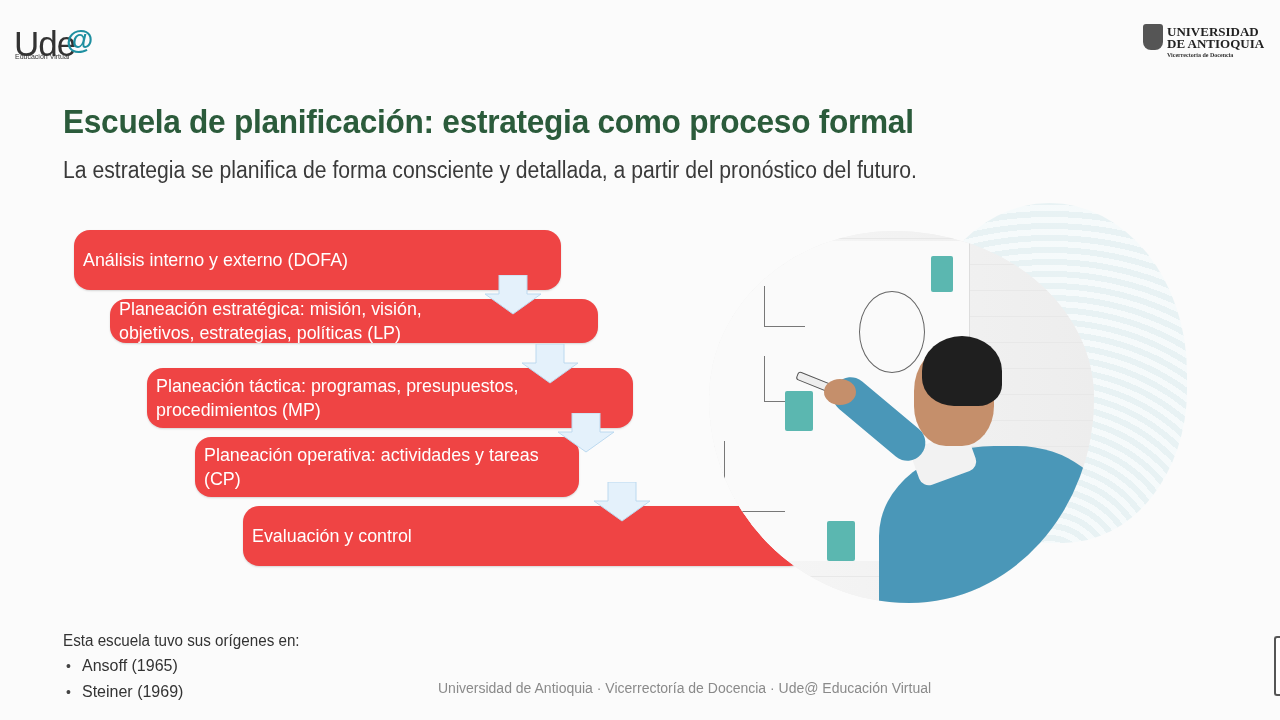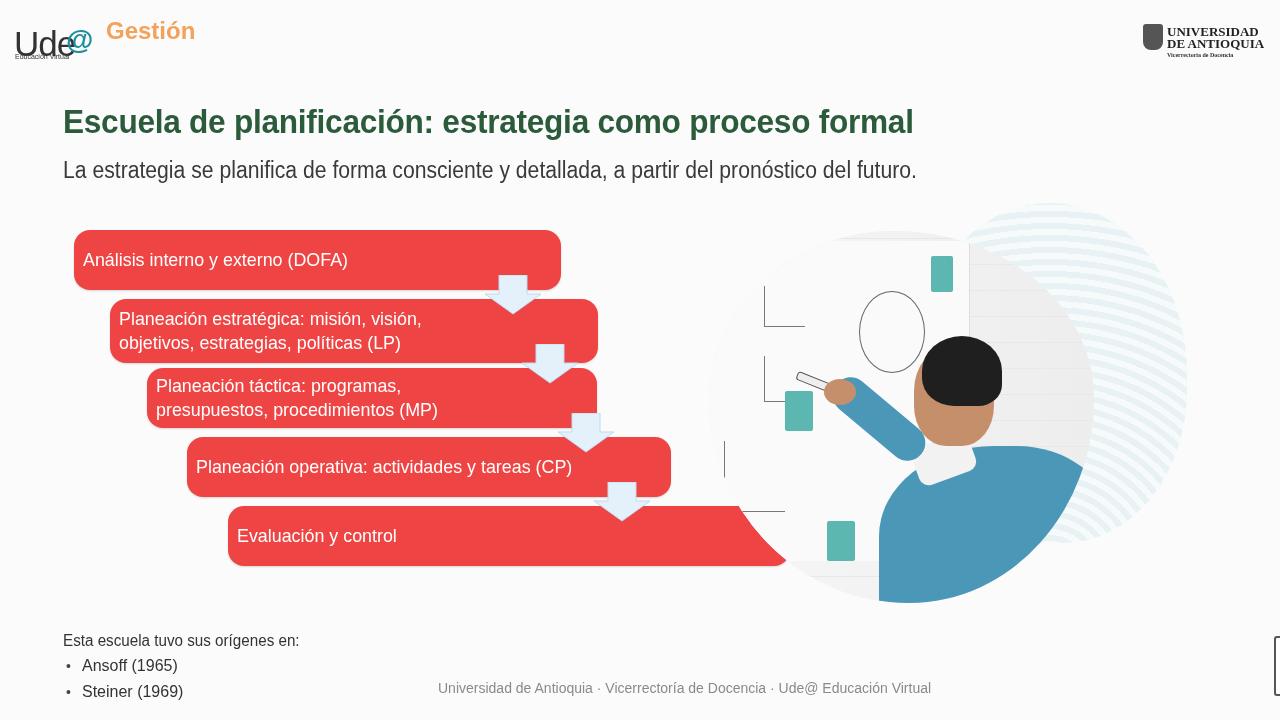--- a/index.html
+++ b/index.html
@@ -59,46 +59,45 @@
 </style>
 </head>
 <body>
 
 <div class="logo-udea">
   <span class="ude">Ude</span>
   <span class="at">@</span>
   <span class="sub">Educación Virtual</span>
 </div>
 <div class="logo-gestion">
-  <span class="l1">Gestión</span>
 </div>
 <div class="logo-uda">
   <div class="shield"></div>
   <span class="t1">UNIVERSIDAD</span>
   <span class="t2">DE ANTIOQUIA</span>
   <span class="t3">Vicerrectoría de Docencia</span>
 </div>
 
 <div class="title">Escuela de planificación: estrategia como proceso formal</div>
 <div class="subtitle">La estrategia se planifica de forma consciente y detallada, a partir del pronóstico del futuro.</div>
 
 <div>
   <div class="box" style="left:74px; top:230px; width:487px; height:60px;">
     <span>Análisis interno y externo (DOFA)</span>
   </div>
-  <div class="box" style="left:110px; top:299px; width:488px; height:64px; padding-right:90px;">
+  <div class="box" style="left:110px; top:299px; width:488px; height:44px; padding-right:90px;">
     <span>Planeación estratégica:  misión, visión, objetivos, estrategias, políticas (LP)</span>
   </div>
-  <div class="box" style="left:147px; top:368px; width:450px; height:60px; padding-right:80px;">
+  <div class="box" style="left:147px; top:368px; width:486px; height:60px; padding-right:80px;">
     <span>Planeación táctica: programas, presupuestos, procedimientos (MP)</span>
   </div>
-  <div class="box" style="left:187px; top:437px; width:484px; height:60px;">
+  <div class="box" style="left:195px; top:437px; width:384px; height:60px;">
     <span>Planeación operativa: actividades y tareas (CP)</span>
   </div>
-  <div class="box" style="left:228px; top:506px; width:562px; height:60px;">
+  <div class="box" style="left:243px; top:506px; width:562px; height:60px;">
     <span>Evaluación y control</span>
   </div>
 
   <div class="arrow" style="left:485px; top:275px;">
     <svg viewBox="0 0 56 42">
         <path d="M14 0 H42 V19 H56 L28 39 L0 19 H14 Z" fill="#e4f1fb" stroke="#bcd9ef" stroke-width="1"></path>
       </svg>
   </div>
   <div class="arrow" style="left:522px; top:344px;">
     <svg viewBox="0 0 56 42">

